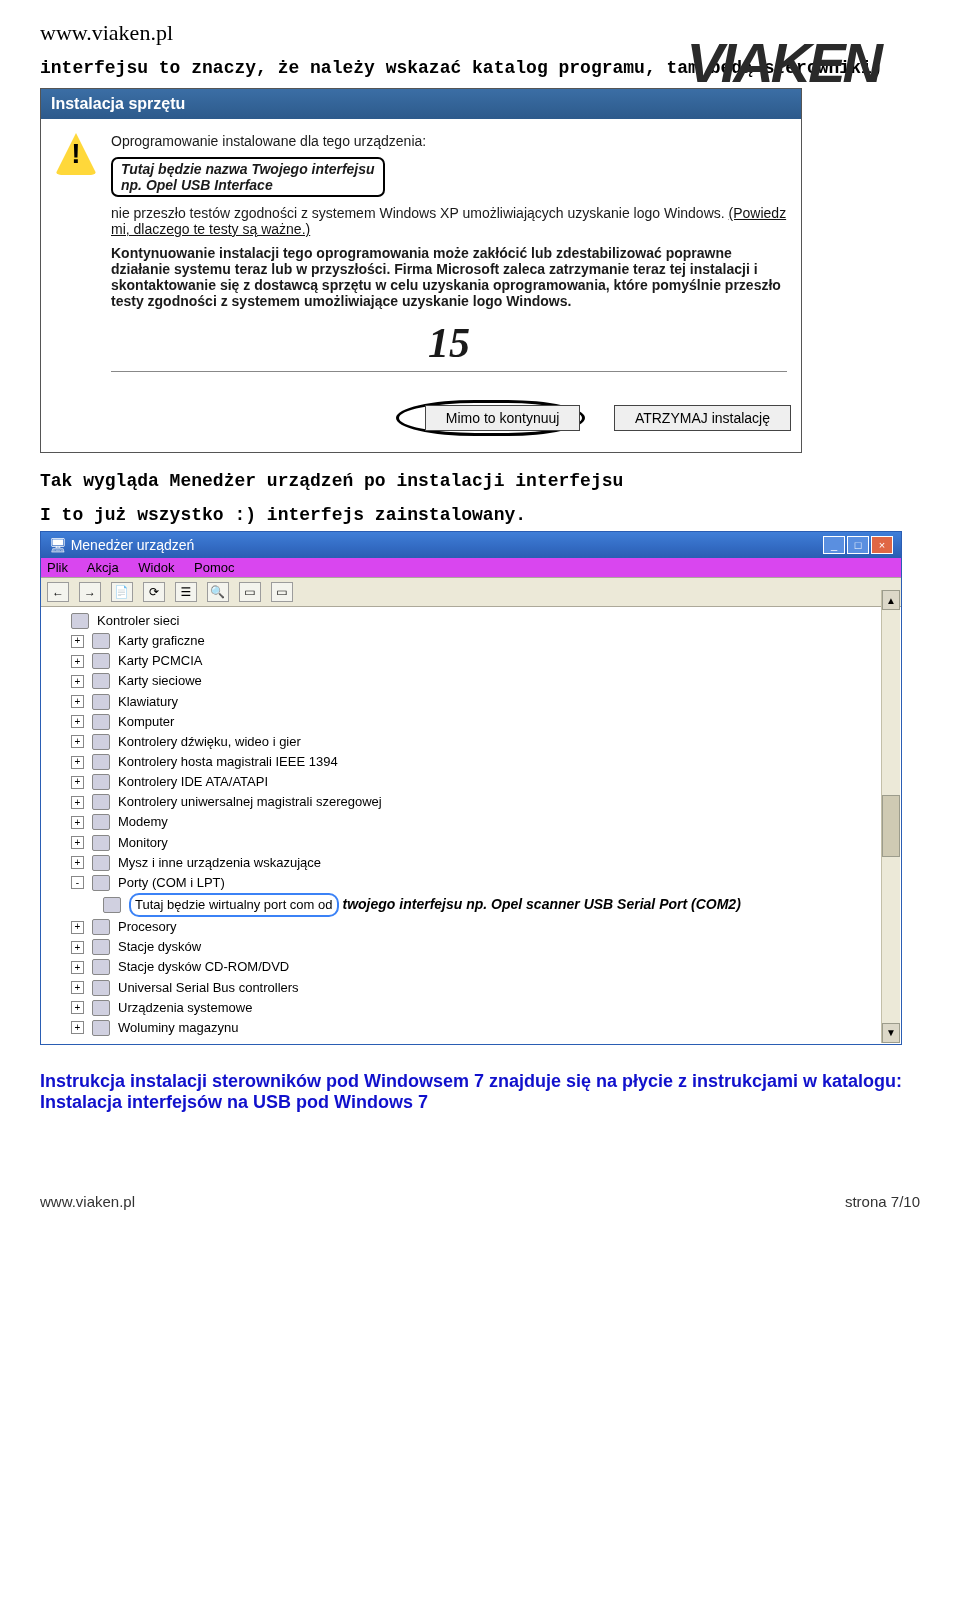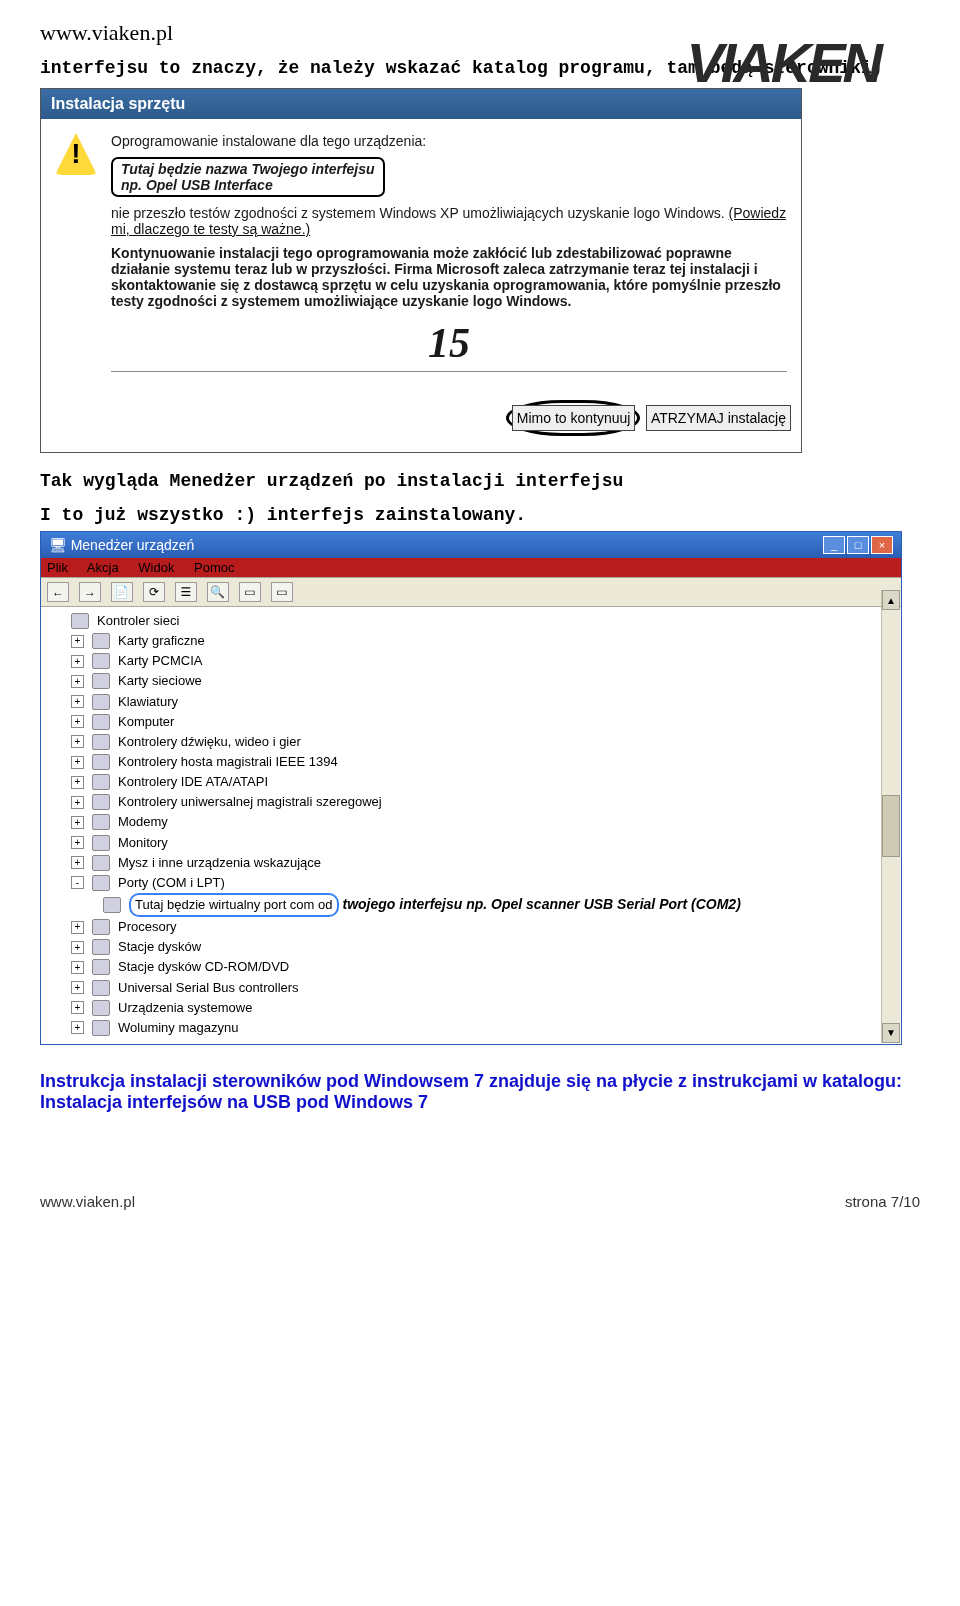--- a/index.html
+++ b/index.html
@@ -92,23 +92,23 @@
     font-style: italic;
     text-align: center;
     margin: 10px 0 4px 0;
   }
   .hr { border-top: 1px solid #888; margin: 2px 0 10px 0; }
   .btnrow { text-align: right; padding: 4px 10px 16px 0; background:#fff; border-top:0; }
   .winbtn {
     display: inline-block;
     border: 1px solid #444;
     background: #efefef;
-    padding: 4px 4px;
+    padding: 4px 20px;
     font-size: 14px;
-    margin-left: 1px;
+    margin-left: 24px;
   }
   .circle-anno {
     border: 3px solid #000;
     border-radius: 50% / 60%;
     display: inline-block;
     padding: 2px 2px;
   }
   .para-mono {
     font-family: 'Courier New', monospace;
     font-weight: bold;
@@ -123,21 +123,21 @@
     padding: 4px 8px;
     font-size: 14px;
     display: flex;
     justify-content: space-between;
     align-items: center;
   }
   .dm-winbtns { display: flex; gap: 2px; }
   .dm-sqbtn { width: 20px; height: 16px; background: #5a8fe0; border: 1px solid #fff; font-size: 11px; color:#fff; display:flex;align-items:center;justify-content:center; }
   .dm-close { background: #e06745; }
   .dm-menu {
-    background: #b91c1c;
+    background: #d946ef;
     border-bottom: 1px solid #aca899;
     padding: 2px 6px;
     font-size: 13px;
     color: #000;
   }
   .dm-menu span { margin-right: 16px; text-decoration: underline; text-decoration-color: transparent; }
   .dm-toolbar {
     background: #ece9d8;
     border-bottom: 1px solid #aca899;
     padding: 4px 6px;

